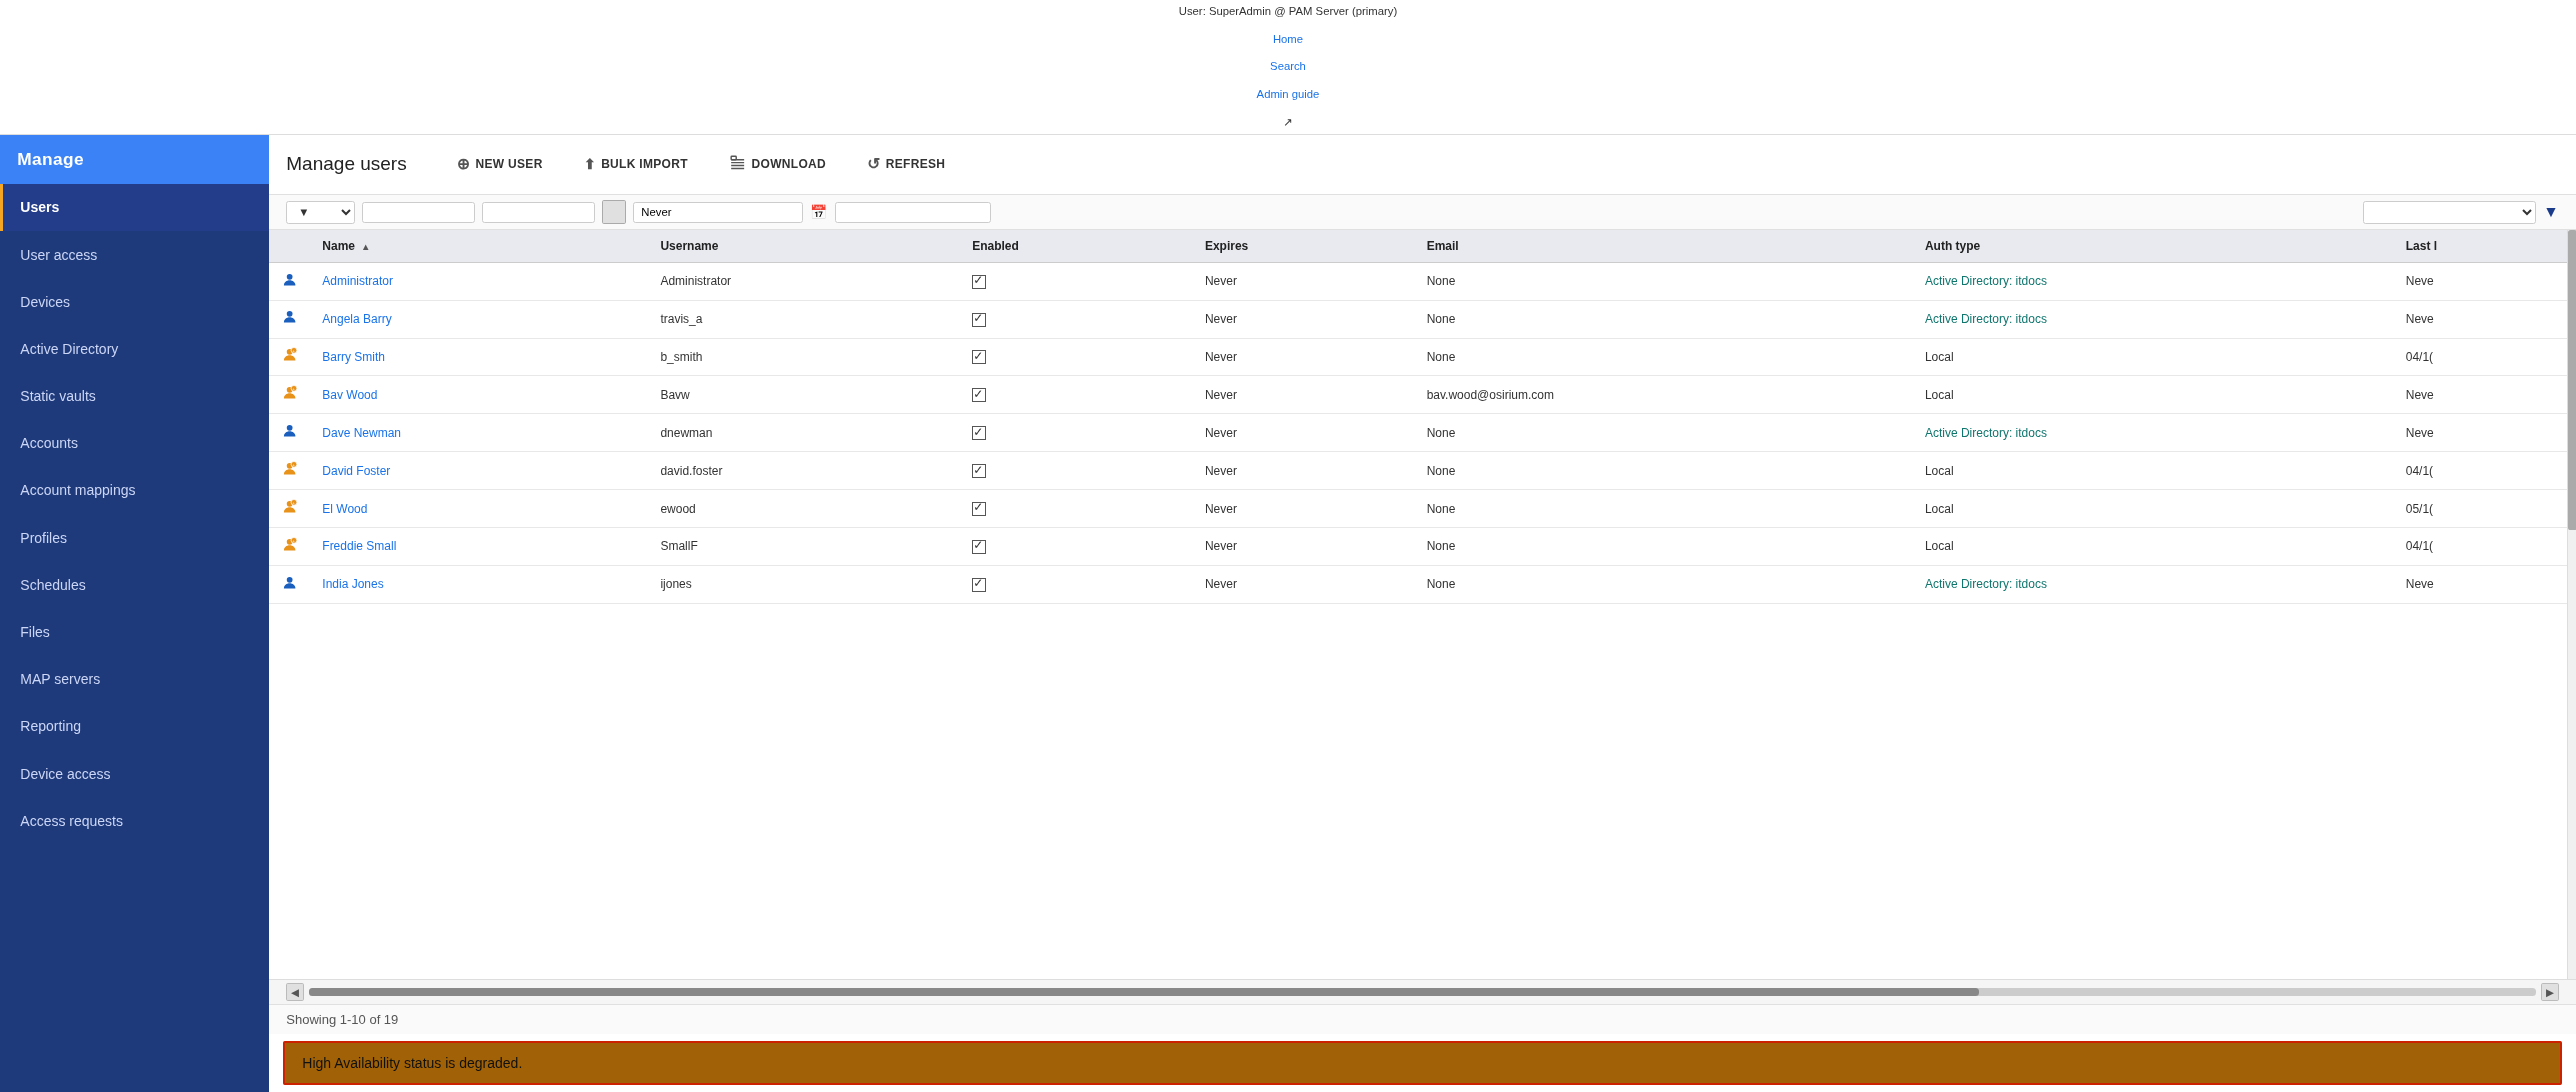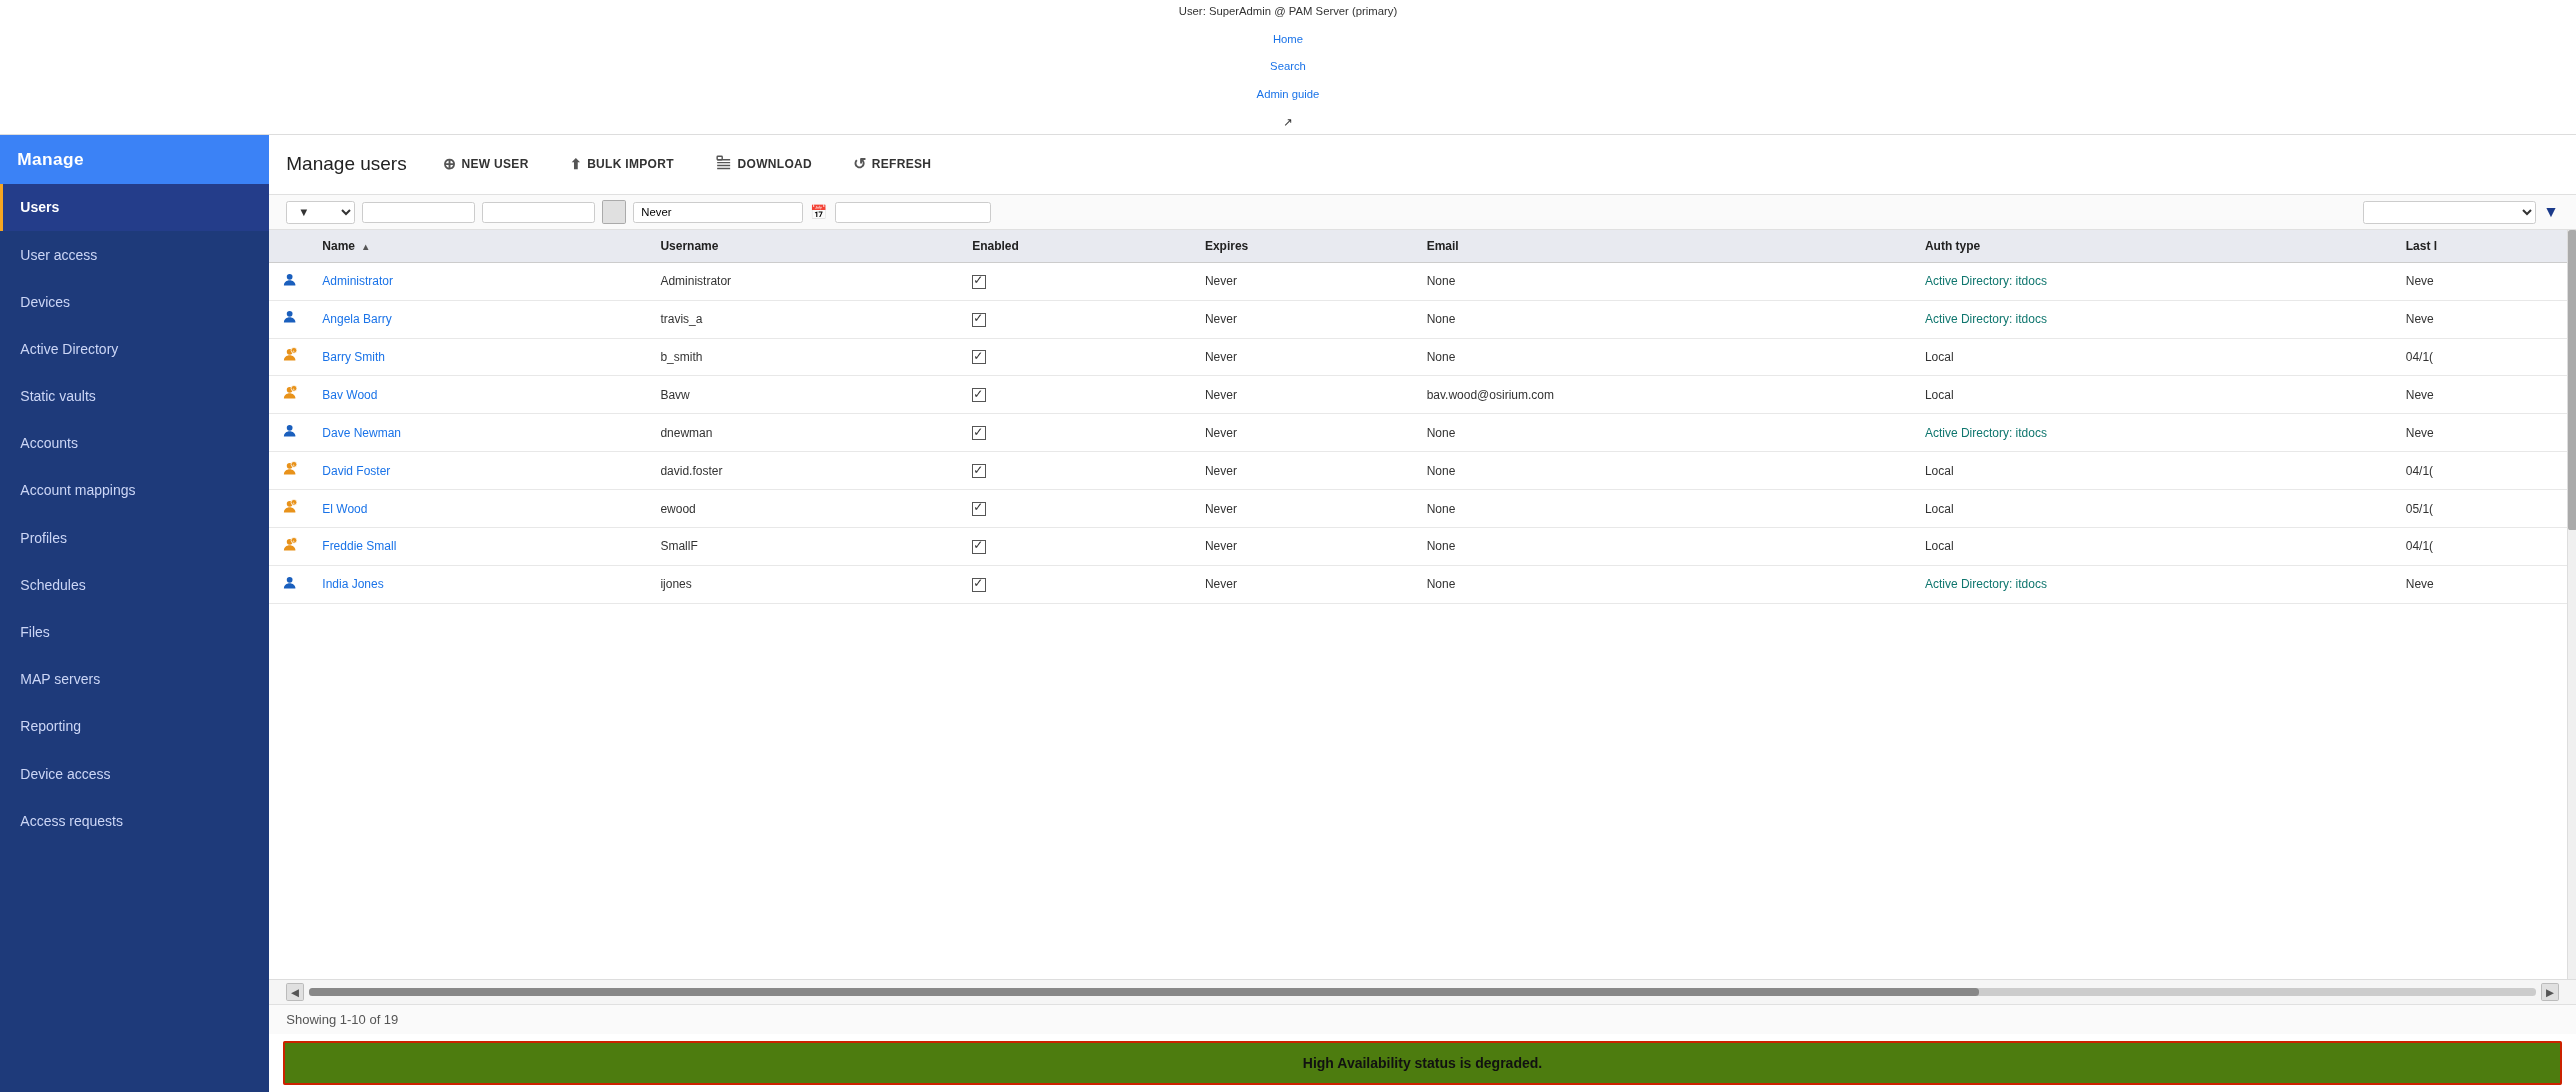--- a/index.html
+++ b/index.html
@@ -73,21 +73,21 @@
       align-items: center;
       padding: 12px 17.3px;
       border-bottom: 0.9px solid #e0e0e0;
       gap: 17.3px;
       background: #fff;
     }
     .page-title {
       font-size: 19px;
       font-weight: normal;
       color: #222;
-      margin-right: 7px;
+      margin-right: 21px;
     }
     .toolbar-btn {
       display: flex;
       align-items: center;
       gap: 5.2px;
       padding: 7px 12px;
       border: none;
       background: transparent;
       cursor: pointer;
       font-size: 12px;
@@ -215,24 +215,23 @@
       padding: 7px 17.3px;
       font-size: 13px;
       color: #555;
       border-top: 0.9px solid #e0e0e0;
       background: #fafafa;
     }
 
     
     .status-bar {
       border: 2.6px solid #cc2200;
-      background: #4d7c0f;
+      background: #a16207;
       padding: 12px 17.3px;
-      text-align: center;
-      font-weight: bold;
+      font-weight: normal;
       font-size: 14px;
       color: #111;
       margin: 7px 14px 7px 14px;
       border-radius: 1.7px;
     }
 
     
     .v-scroll {
       position: absolute;
       right: 0;

